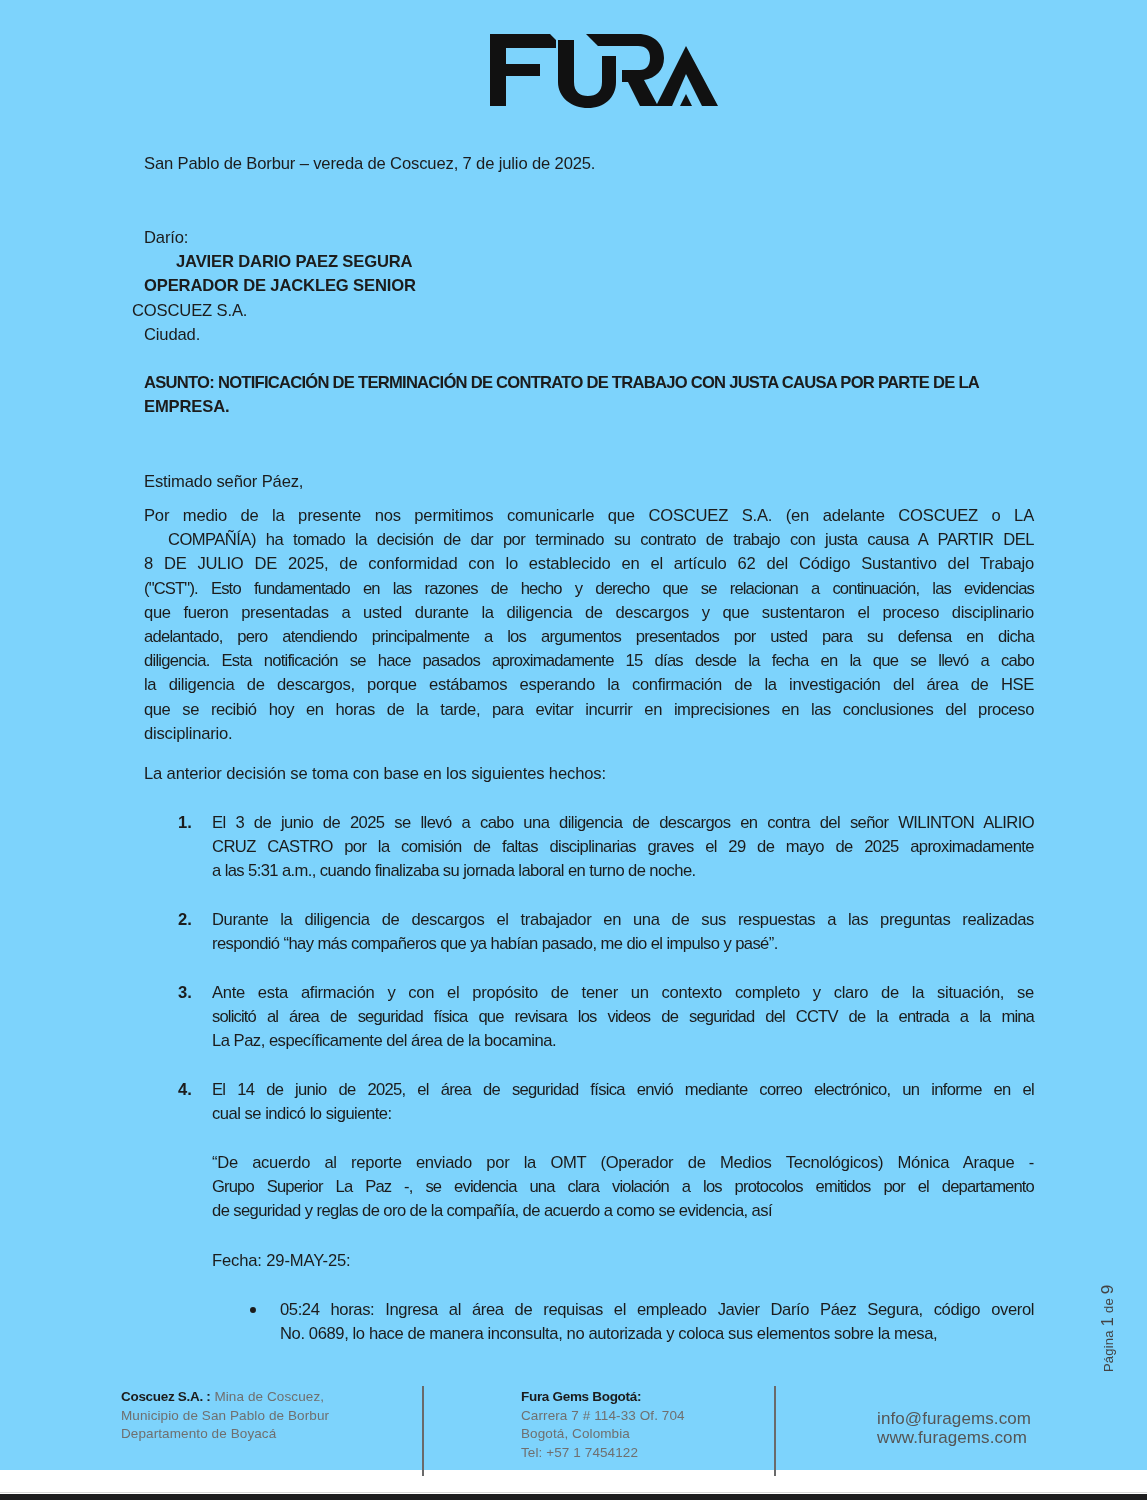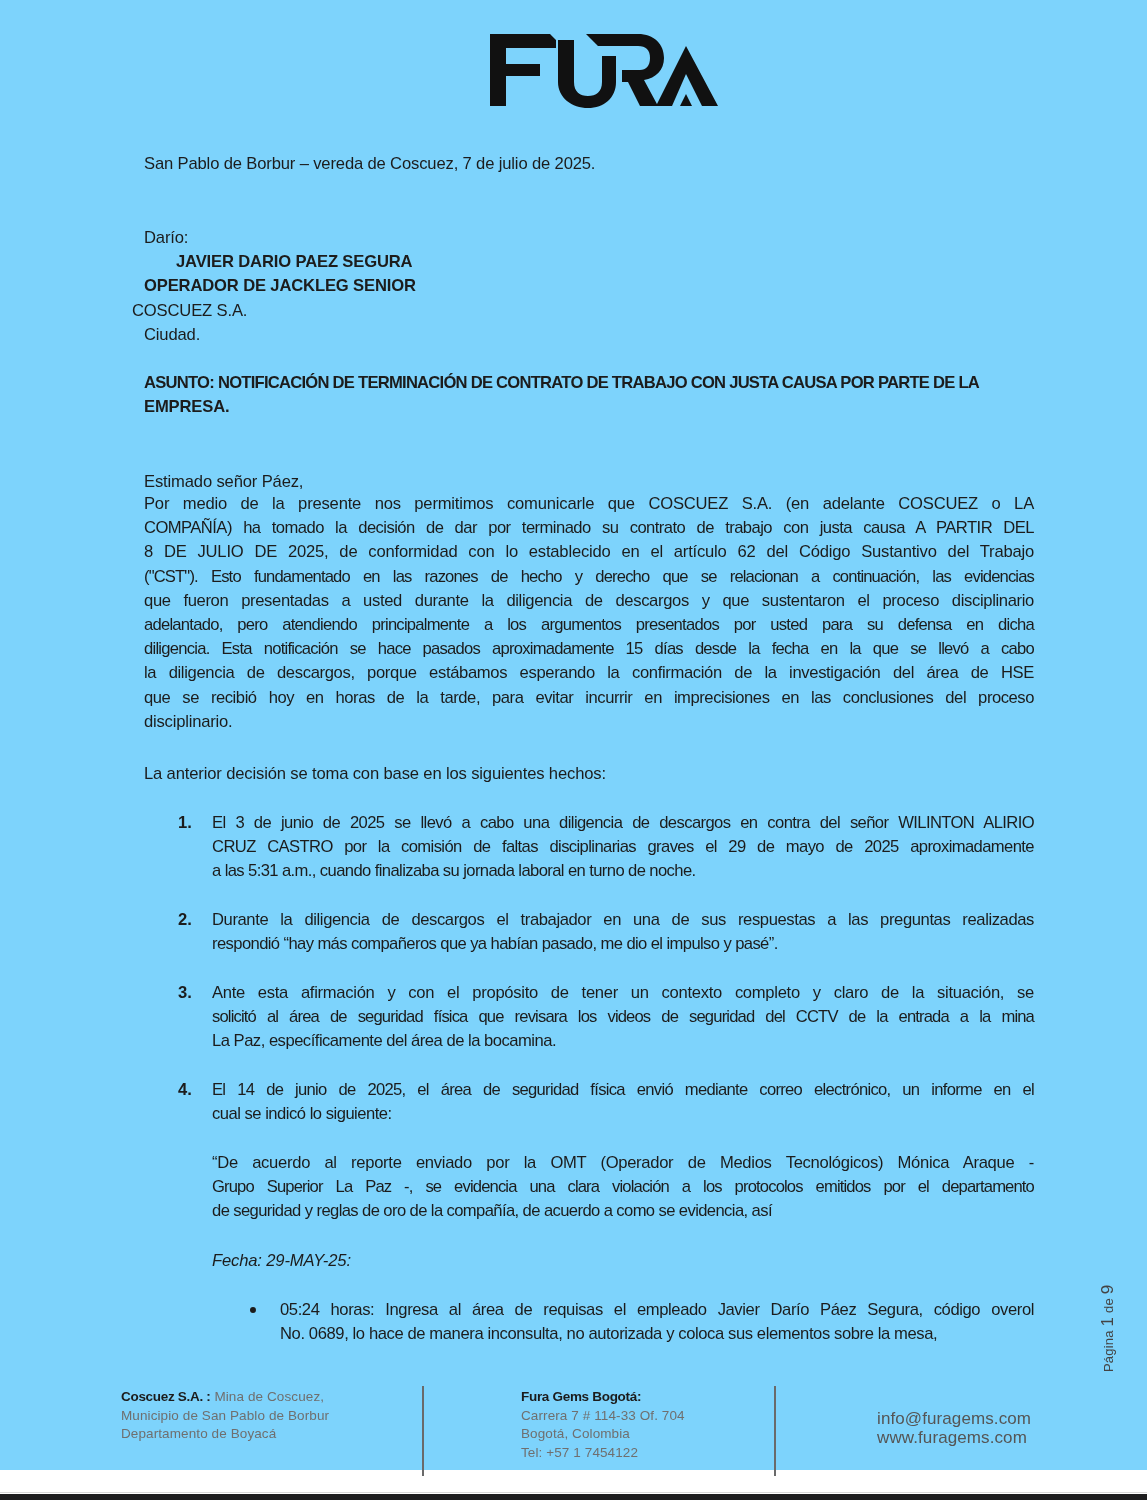--- a/index.html
+++ b/index.html
@@ -138,23 +138,23 @@
   <div class="t b" style="left:144px; top:250px;margin-left:32px;">JAVIER DARIO PAEZ SEGURA</div>
   <div class="t b" style="left:144px; top:274px;">OPERADOR DE JACKLEG SENIOR</div>
   <div class="t" style="left:132px; top:299px;">COSCUEZ S.A.</div>
   <div class="t" style="left:144px; top:323px;">Ciudad.</div>
 
   <div class="t b" style="left:144px; top:371px; letter-spacing:-0.75px;">ASUNTO: NOTIFICACIÓN DE TERMINACIÓN DE CONTRATO DE TRABAJO CON JUSTA CAUSA POR PARTE DE LA</div>
   <div class="t b" style="left:144px; top:395px;">EMPRESA.</div>
 
   <div class="t" style="left:144px; top:444px;margin-top:26px;">Estimado señor Páez,</div>
 
-  <div class="just" style="left:144px; top:492px; width:890px;">
+  <div class="just" style="left:144px; top:504px; width:890px;">
     <span class="line" style="display: block;">Por medio de la presente nos permitimos comunicarle que COSCUEZ S.A. (en adelante COSCUEZ o LA</span>
-    <span class="line" style="letter-spacing: -0.55px; display: block;">COMPAÑÍA) ha tomado la decisión de dar por terminado su contrato de trabajo con justa causa A PARTIR DEL</span>
+    <span class="line" style="letter-spacing: -0.55px; display: block; margin-left: 24px;">COMPAÑÍA) ha tomado la decisión de dar por terminado su contrato de trabajo con justa causa A PARTIR DEL</span>
     <span class="line" style="display: block;">8 DE JULIO DE 2025, de conformidad con lo establecido en el artículo 62 del Código Sustantivo del Trabajo</span>
     <span class="line" style="letter-spacing: -0.85px; display: block;">("CST").  Esto fundamentado en las razones de hecho y derecho que se relacionan a continuación, las evidencias</span>
     <span class="line" style="letter-spacing: -0.35px; display: block;">que fueron presentadas a usted durante la diligencia de descargos y que sustentaron el proceso disciplinario</span>
     <span class="line" style="letter-spacing: -0.75px; display: block;">adelantado, pero atendiendo principalmente a los argumentos presentados por usted para su defensa en dicha</span>
     <span class="line" style="letter-spacing: -0.75px; display: block;">diligencia.  Esta notificación se hace pasados aproximadamente 15 días desde la fecha en la que se llevó a cabo</span>
     <span class="line" style="letter-spacing: -0.35px; display: block;">la diligencia de descargos, porque estábamos esperando la confirmación de la investigación del área de HSE</span>
     <span class="line" style="letter-spacing: -0.45px; display: block;">que se recibió hoy en horas de la tarde, para evitar incurrir en imprecisiones en las conclusiones del proceso</span>
     <span class="line last" style="display: block;">disciplinario.</span>
   </div>
 
@@ -185,21 +185,21 @@
     <span class="line" style="letter-spacing: -0.7px; display: block;">El 14 de junio de 2025, el área de seguridad física envió mediante correo electrónico, un informe en el</span>
     <span class="line last" style="letter-spacing: -0.5px; display: block;">cual se indicó lo siguiente:</span>
   </div>
 
   <div class="just" style="left:212px; top:1151px; width:822px;">
     <span class="line" style="letter-spacing: -0.3px; display: block;">“De acuerdo al reporte enviado por la OMT (Operador de Medios Tecnológicos) Mónica Araque -</span>
     <span class="line" style="letter-spacing: -0.85px; display: block;">Grupo Superior La Paz -, se evidencia una clara violación a los protocolos emitidos por el departamento</span>
     <span class="line last" style="letter-spacing: -0.6px; display: block;">de seguridad y reglas de oro de la compañía, de acuerdo a como se evidencia, así</span>
   </div>
 
-  <div class="t" style="left:212px; top:1249px;font-style:italic;">Fecha: 29-MAY-25:</div>
+  <div class="t" style="left:212px; top:1249px;">Fecha: 29-MAY-25:</div>
 
   <div class="bullet-dot" style="left:250px; top:1307px;"></div>
   <div class="just" style="left:280px; top:1298px; width:754px;">
     <span class="line" style="letter-spacing: -0.4px; display: block;">05:24 horas: Ingresa al área de requisas el empleado Javier Darío Páez Segura, código overol</span>
     <span class="line last" style="letter-spacing: -0.4px; display: block;">No. 0689, lo hace de manera inconsulta, no autorizada y coloca sus elementos sobre la mesa,</span>
   </div>
 
   <div class="page-num">
     <span>Página</span>
     <span class="big">1</span>

